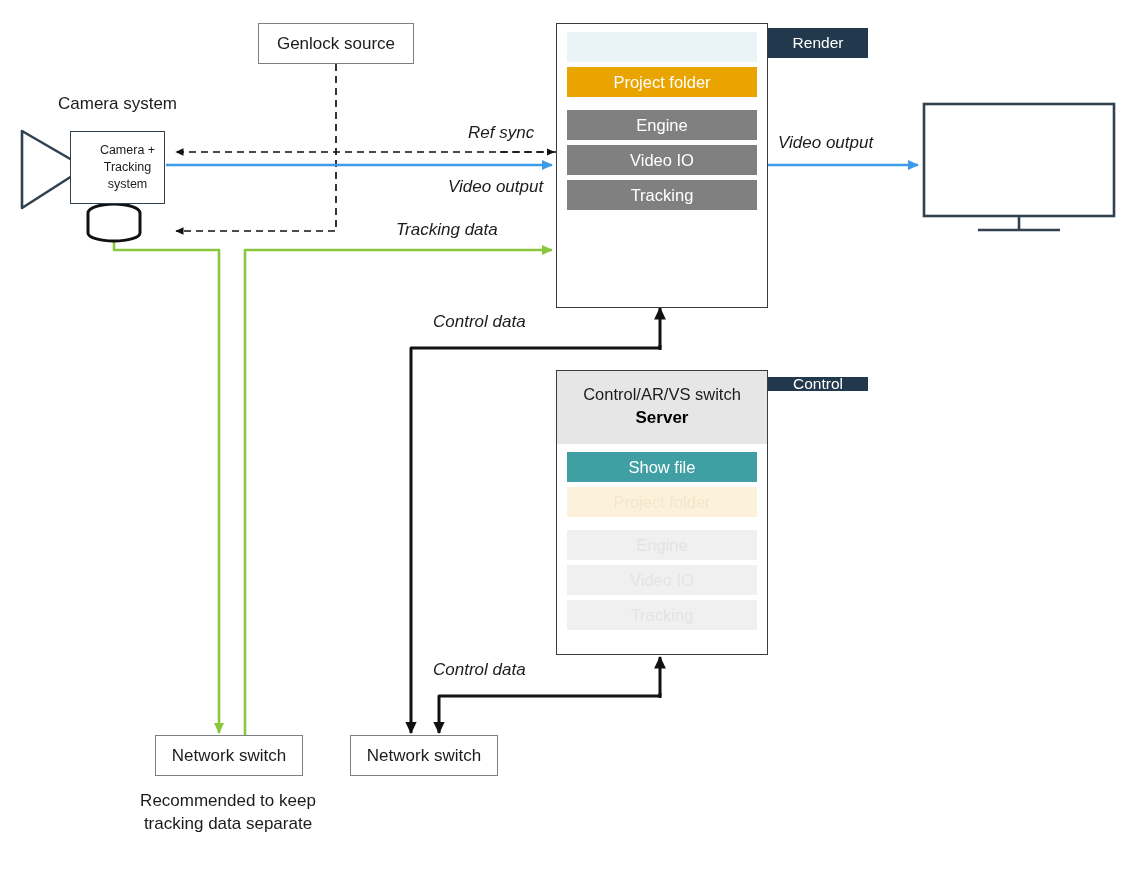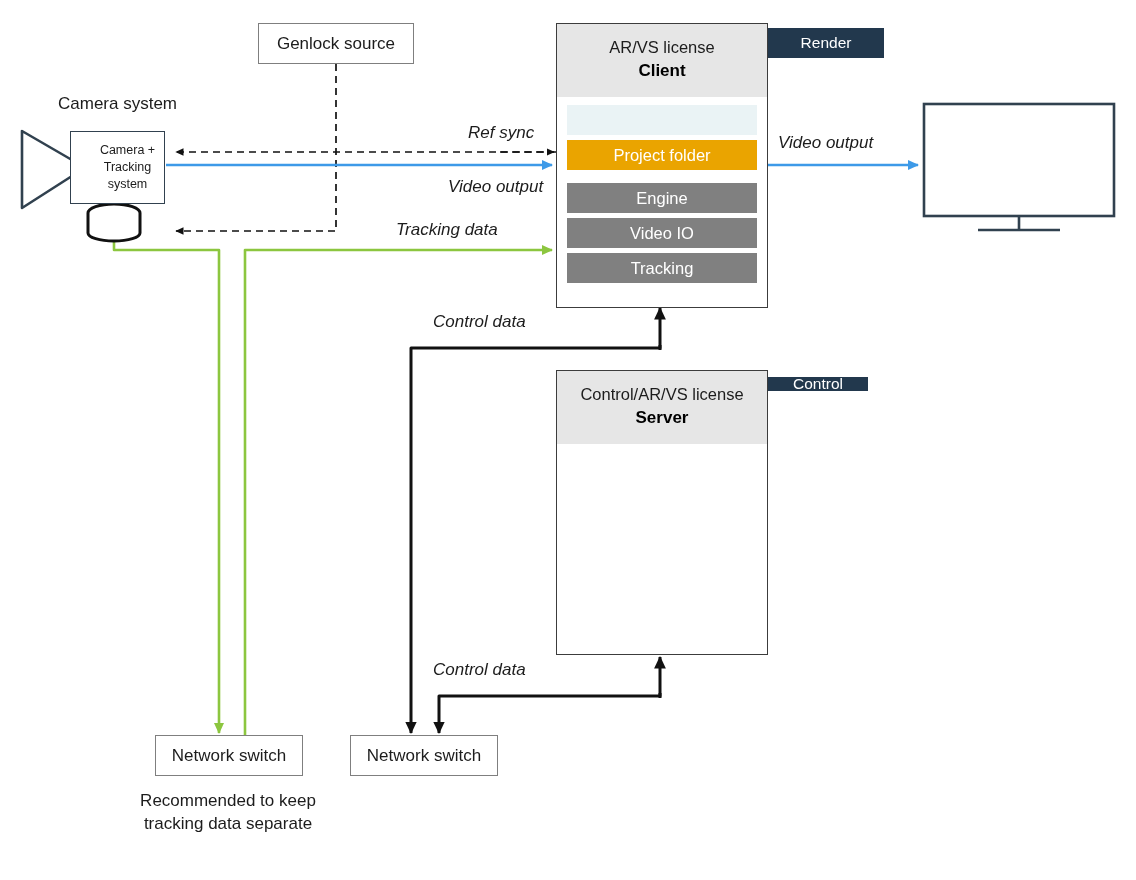--- a/index.html
+++ b/index.html
@@ -189,51 +189,64 @@
 
   <div class="node camera-box" style="left:70px; top:131px; width:95px; height:73px;">
     <div>
       <span>Camera +</span><br>
       <span>Tracking</span><br>
       <span>system</span>
     </div>
   </div>
 
   <div class="node machine" style="left:556px; top:23px; width:212px; height:285px;">
-    <div class="machine-head">
-      <span class="lic">AR/VS license</span>
-      <span class="role">Client</span>
-    </div>
     <div class="machine-body">
       <div class="slot slot-empty-blue">
         <span></span>
       </div>
       <div class="slot slot-project slot-gap">
         <span>Project folder</span>
       </div>
       <div class="slot slot-gray">
         <span>Engine</span>
       </div>
       <div class="slot slot-gray">
         <span>Video IO</span>
       </div>
       <div class="slot slot-gray">
         <span>Tracking</span>
       </div>
     </div>
   </div>
 
-  <div class="node badge" style="left:768px; top:28px; width:116px; height:30px;">
+  <div class="node badge" style="left:768px; top:28px; width:100px; height:30px;">
     <span>Render</span>
   </div>
 
   <div class="node machine" style="left:556px; top:370px; width:212px; height:285px;">
     <div class="machine-head">
-      <span class="lic">Control/AR/VS license</span>
+      <span class="lic">Control/AR/VS switch</span>
       <span class="role">Server</span>
+    </div>
+    <div class="machine-body">
+      <div class="slot slot-showfile">
+        <span>Show file</span>
+      </div>
+      <div class="slot slot-ghost-amber slot-gap">
+        <span>Project folder</span>
+      </div>
+      <div class="slot slot-ghost-gray">
+        <span>Engine</span>
+      </div>
+      <div class="slot slot-ghost-gray">
+        <span>Video IO</span>
+      </div>
+      <div class="slot slot-ghost-gray">
+        <span>Tracking</span>
+      </div>
     </div>
   </div>
 
   <div class="node badge" style="left:768px; top:377px; width:100px; height:14px;">
     <span>Control</span>
   </div>
 
   <div class="node plainbox" style="left:155px; top:735px; width:148px; height:41px;">
     <span>Network switch</span>
   </div>

